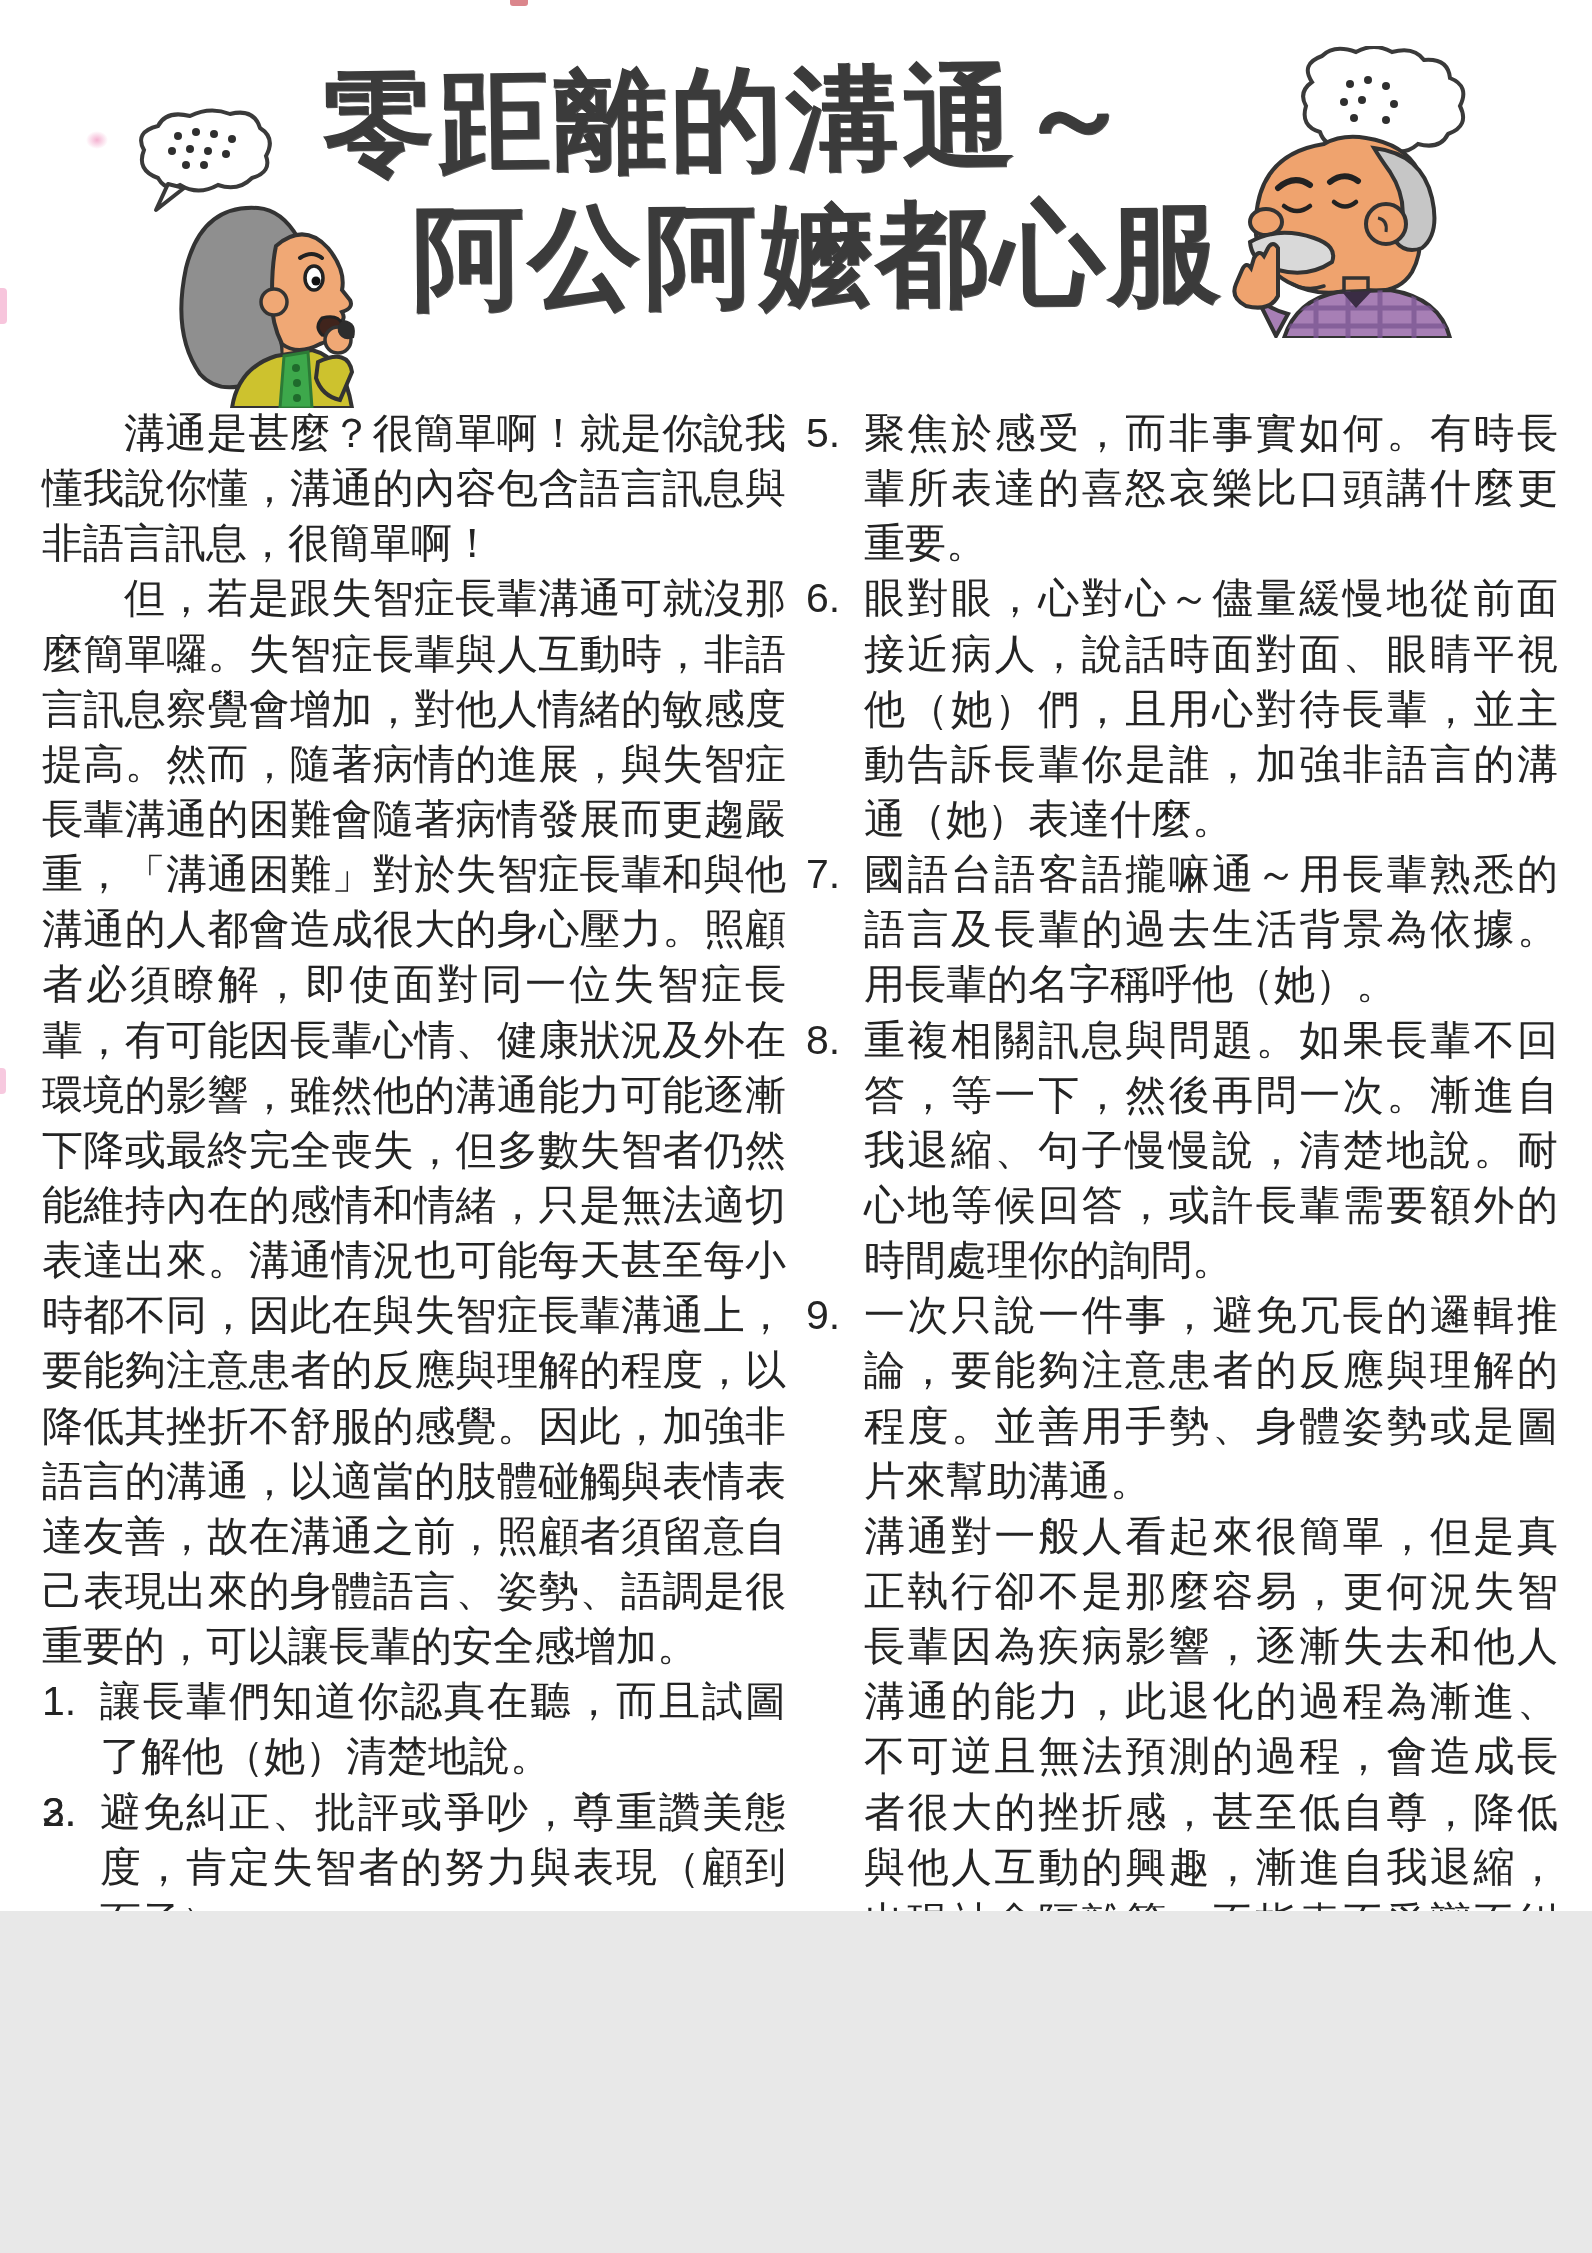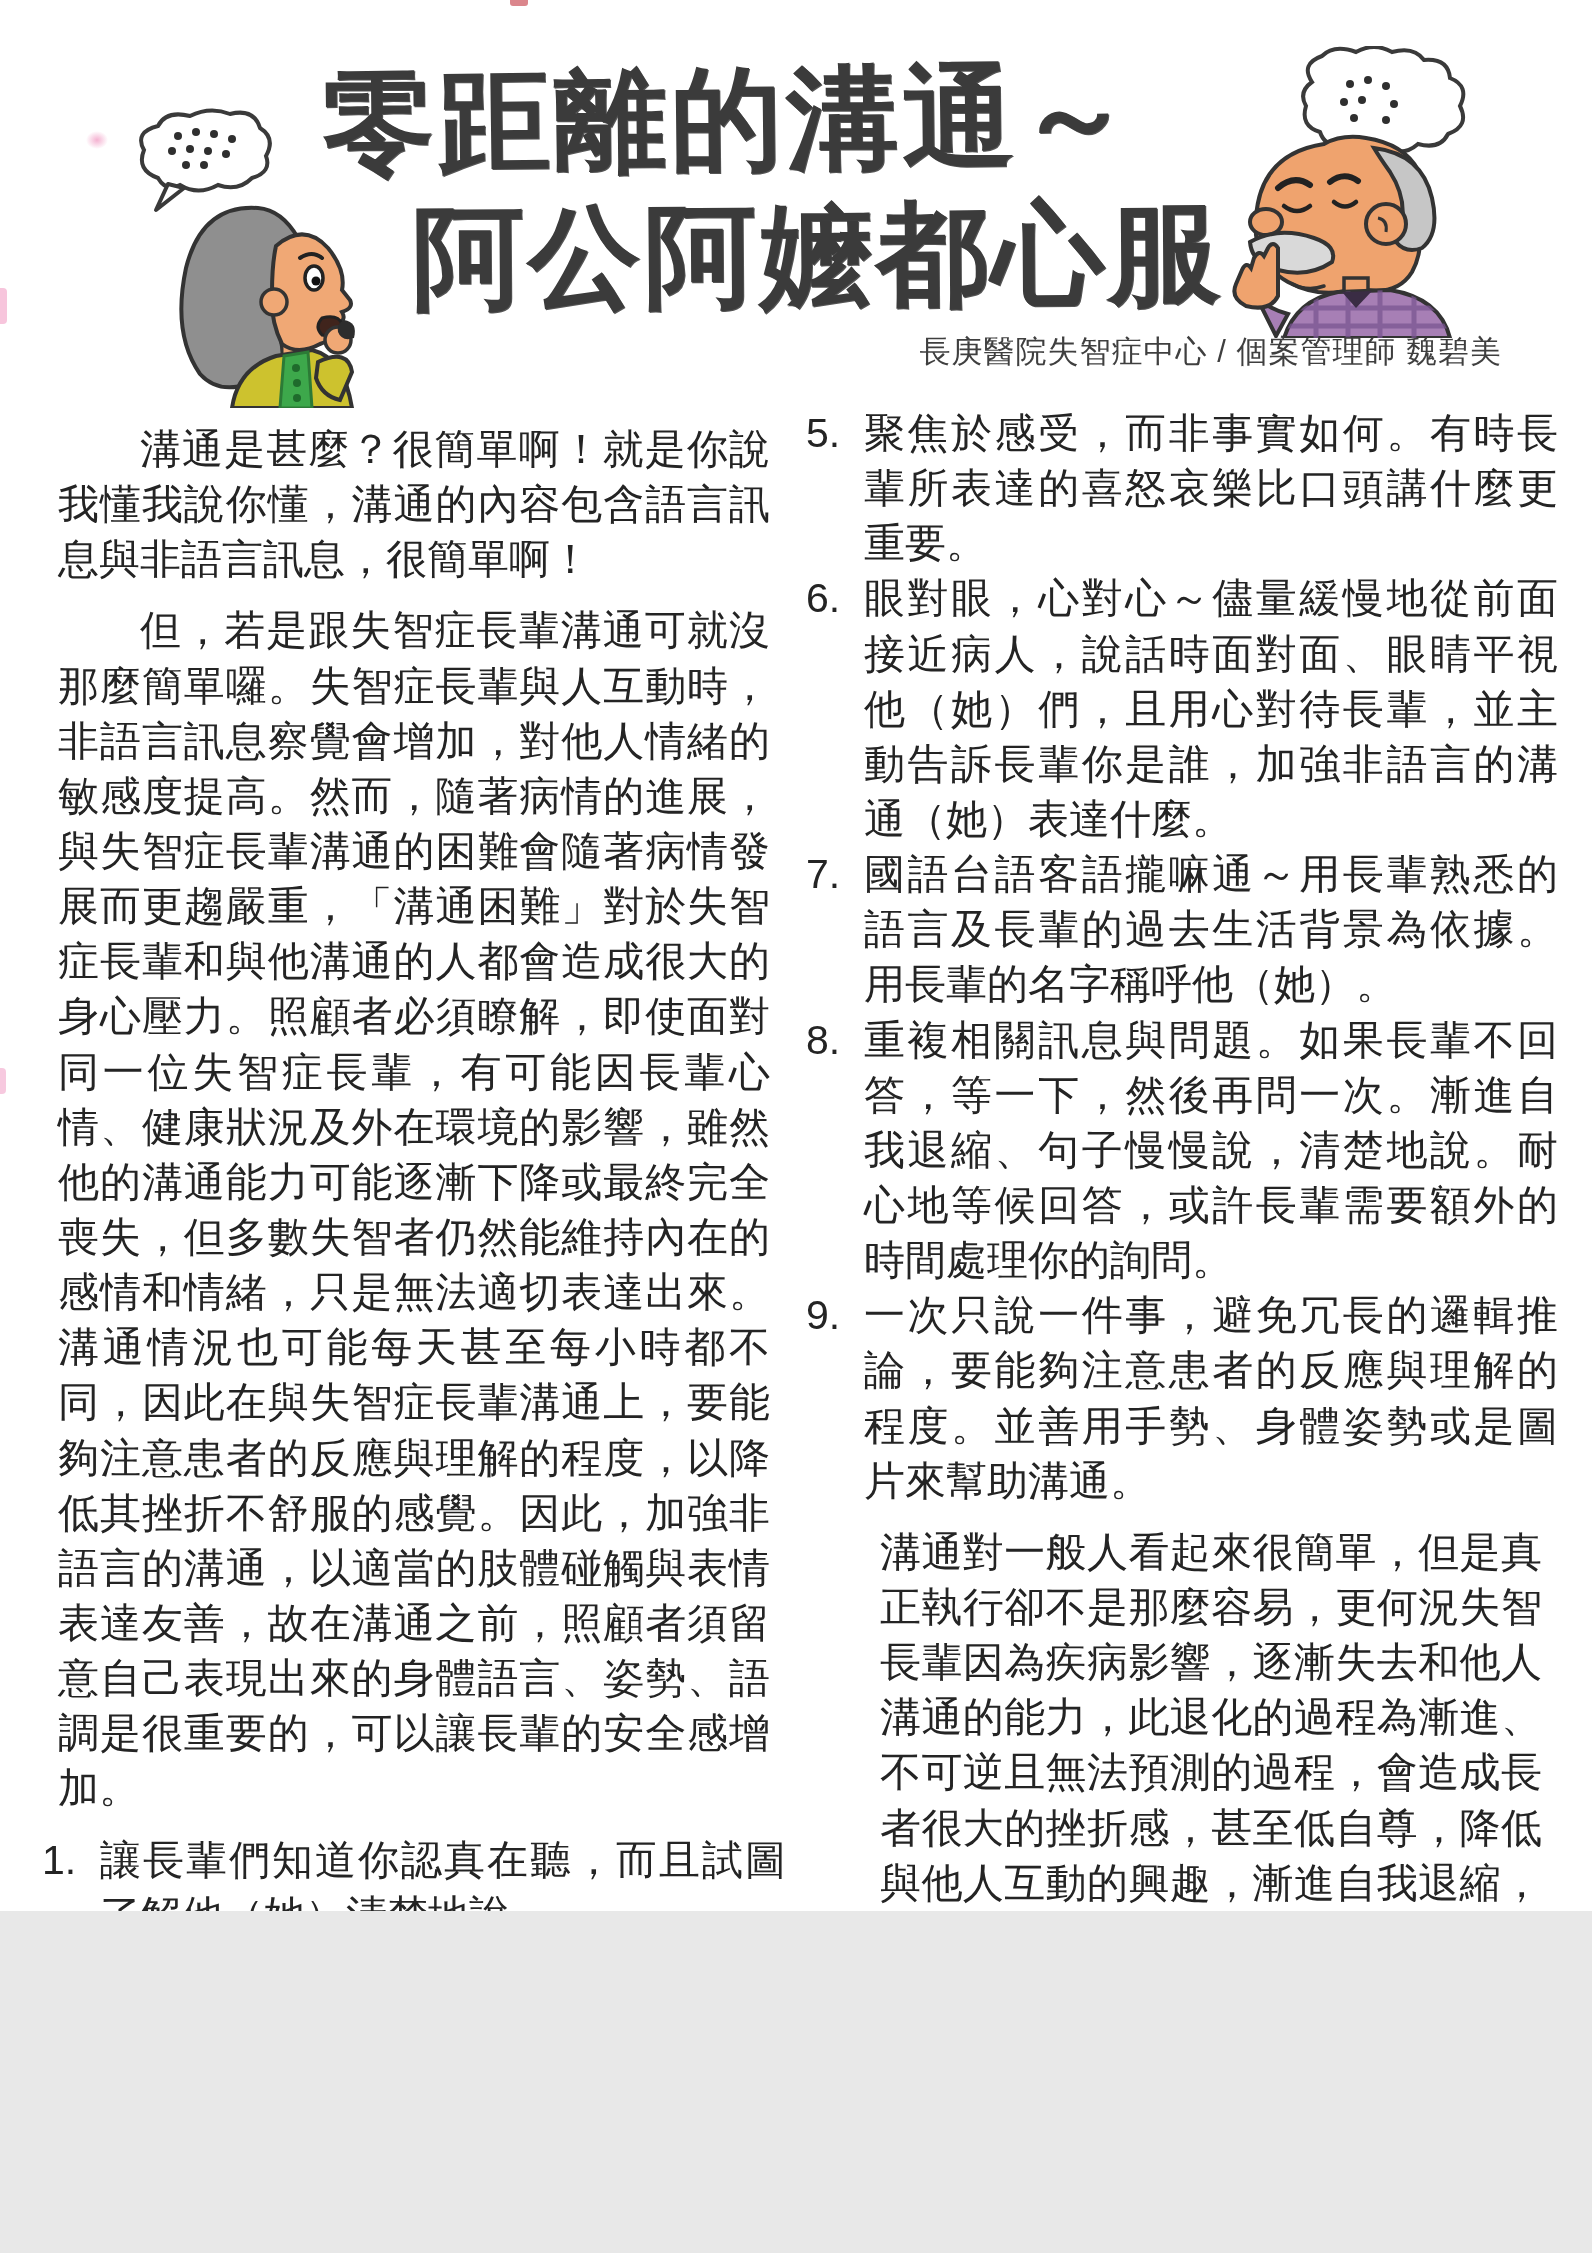--- a/index.html
+++ b/index.html
@@ -42,21 +42,21 @@
   .col{
     position:absolute;
     top:406px;
     font-size:41px;
     line-height:1.345;
     color:#242424;
     text-align:justify;
   }
   .col.left{left:42px;width:744px;}
   .col.right{left:806px;width:752px;}
-  .col p{margin:16px;text-indent:2em;}
+  .col p{margin:0;text-indent:2em;}
   .li{position:relative;padding-left:58px;margin:0;}
   .li .num{position:absolute;left:0;top:0;}
   .closing{margin:0;padding-left:58px;}
   
   .artifact{position:absolute;pointer-events:none;}
   .a-pink1{left:86px;top:131px;width:22px;height:18px;border-radius:50%;
            background:radial-gradient(closest-side,rgba(228,62,140,.40),rgba(228,62,140,0));}
   .a-pink2{left:0;top:288px;width:7px;height:36px;background:rgba(228,62,140,.30);border-radius:0 4px 4px 0;}
   .a-pink3{left:0;top:1068px;width:6px;height:26px;background:rgba(228,62,140,.28);border-radius:0 4px 4px 0;}
   .a-red-top{left:510px;top:0;width:18px;height:6px;background:rgba(190,35,45,.55);border-radius:0 0 3px 3px;}
@@ -174,21 +174,20 @@
       <path d="M116,246 L130,262 L146,245 Z" fill="#3a2c44"></path>
 
       <path d="M62,268 Q40,262 30,250 L50,290 Z" fill="#a77fb5" stroke="#333" stroke-width="4"></path>
       <path d="M20,260 Q4,252 10,238 L16,224 q 4,-9 9,-2 l 3,-10 q 5,-9 10,-2 l 4,-8 q 5,-8 10,0 L 52,250 Q 44,266 20,260 Z" fill="#efa36e" stroke="#333" stroke-width="4"></path>
     </g>
   </svg>
 
   <div class="title-line l1">零距離的溝通～</div>
   <div class="title-line l2">阿公阿嬤都心服</div>
 
-  <div class="byline">長庚醫院失智症中心 / 個案管理師  魏碧美</div>
 
   <div class="col left">
     <p>溝通是甚麼？很簡單啊！就是你說我懂我說你懂，溝通的內容包含語言訊息與非語言訊息，很簡單啊！</p>
     <p>但，若是跟失智症長輩溝通可就沒那麼簡單囉。失智症長輩與人互動時，非語言訊息察覺會增加，對他人情緒的敏感度提高。然而，隨著病情的進展，與失智症長輩溝通的困難會隨著病情發展而更趨嚴重，「溝通困難」對於失智症長輩和與他溝通的人都會造成很大的身心壓力。照顧者必須瞭解，即使面對同一位失智症長輩，有可能因長輩心情、健康狀況及外在環境的影響，雖然他的溝通能力可能逐漸下降或最終完全喪失，但多數失智者仍然能維持內在的感情和情緒，只是無法適切表達出來。溝通情況也可能每天甚至每小時都不同，因此在與失智症長輩溝通上，要能夠注意患者的反應與理解的程度，以降低其挫折不舒服的感覺。因此，加強非語言的溝通，以適當的肢體碰觸與表情表達友善，故在溝通之前，照顧者須留意自己表現出來的身體語言、姿勢、語調是很重要的，可以讓長輩的安全感增加。</p>
     <div class="li">
       <span class="num">1.</span>
       <span>讓長輩們知道你認真在聽，而且試圖了解他（她）清楚地說。</span>
     </div>
     <div class="li">
       <span class="num">2.</span>

